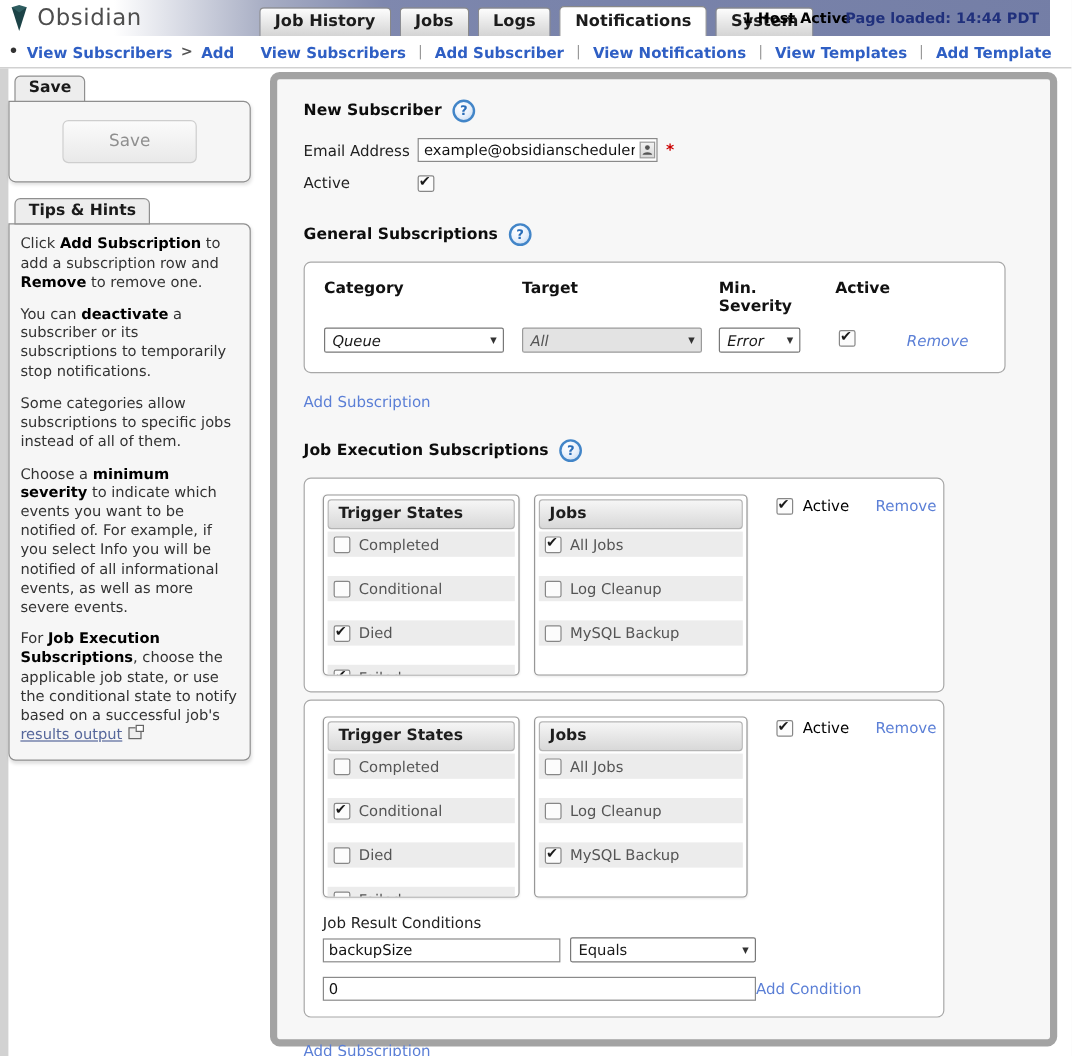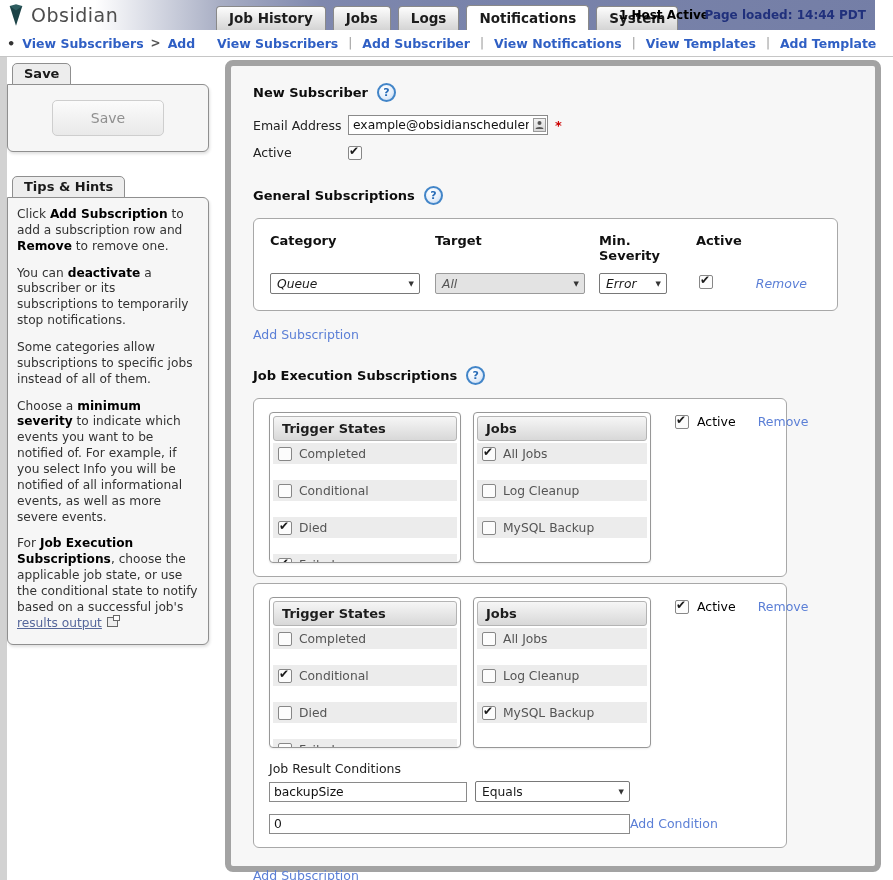--- a/index.html
+++ b/index.html
@@ -46,21 +46,21 @@
   }
   .side-body{
     border:1px solid #8f8f8f;border-radius:0 6px 6px 6px;background:#f6f6f6;
     box-shadow:1px 2px 3px rgba(0,0,0,.12);box-sizing:border-box;
   }
   .save-body{height:68px;display:flex;align-items:center;justify-content:center;}
   .side-save-btn{
     width:112px;height:36px;background:linear-gradient(#fbfbfb,#e9e9e9);
     border:1px solid #cecece;border-radius:5px;color:#8f8f8f;font-size:14px;font-family:inherit;cursor:pointer;
   }
-  .tips-panel{margin-top:24px;}
+  .tips-panel{margin-top:13px;}
   .tips-body{padding:9px 9px 12px;font-size:12.2px;color:#333;line-height:1.3;}
   .tips-body p{margin:0 0 11px;}
   .tips-body p:last-child{margin-bottom:0;}
   .tips-body b{color:#000;}
   .tips-link{color:#56679b;text-decoration:underline;cursor:pointer;}
   .ext-icon{display:inline-block;width:9px;height:8px;border:1px solid #666;background:#eee;position:relative;margin-left:5px;}
   .ext-icon::after{content:"";position:absolute;right:-3px;top:-3px;width:5px;height:4px;border:1px solid #666;background:#fff;}
   
   .main{
     position:absolute;left:225px;top:60px;width:656px;height:812px;
@@ -110,21 +110,21 @@
   .jx-wrap{margin-top:13px;}
   .jx-box{
     width:534px;border:1px solid #a8a8a8;border-radius:6px;background:#fff;
     padding:13px 15px 13px;box-sizing:border-box;margin-bottom:6px;
   }
   .jx-row{display:flex;gap:12px;}
   .listbox{
     border:1px solid #979797;border-radius:4px;background:#fff;padding:3px;
     box-sizing:border-box;height:151px;overflow:hidden;box-shadow:0 1px 2px rgba(0,0,0,.08);flex:none;
   }
-  .listbox.triggers{width:192px;}
+  .listbox.triggers{width:164px;}
   .listbox.jobs{width:178px;}
   .lh{
     background:linear-gradient(#f6f6f6,#d8d8d8);border:1px solid #b4b4b4;border-radius:3px;
     font-weight:bold;font-size:13px;color:#1d1d1d;padding:4px 8px;margin-bottom:2px;
   }
   .lr{height:21px;margin-bottom:16px;background:#ececec;display:flex;align-items:center;gap:7px;padding:0 5px;font-size:12.3px;color:#555;}
   .jx-right{display:flex;align-items:center;gap:8px;margin-left:12px;margin-top:2px;align-self:flex-start;}
   .jx-active-label{font-size:12.5px;color:#000;margin-right:14px;}
   .cond-label{font-size:12.5px;color:#222;margin:13px 0 5px;}
   .cond-row1{display:flex;gap:8px;align-items:center;}

